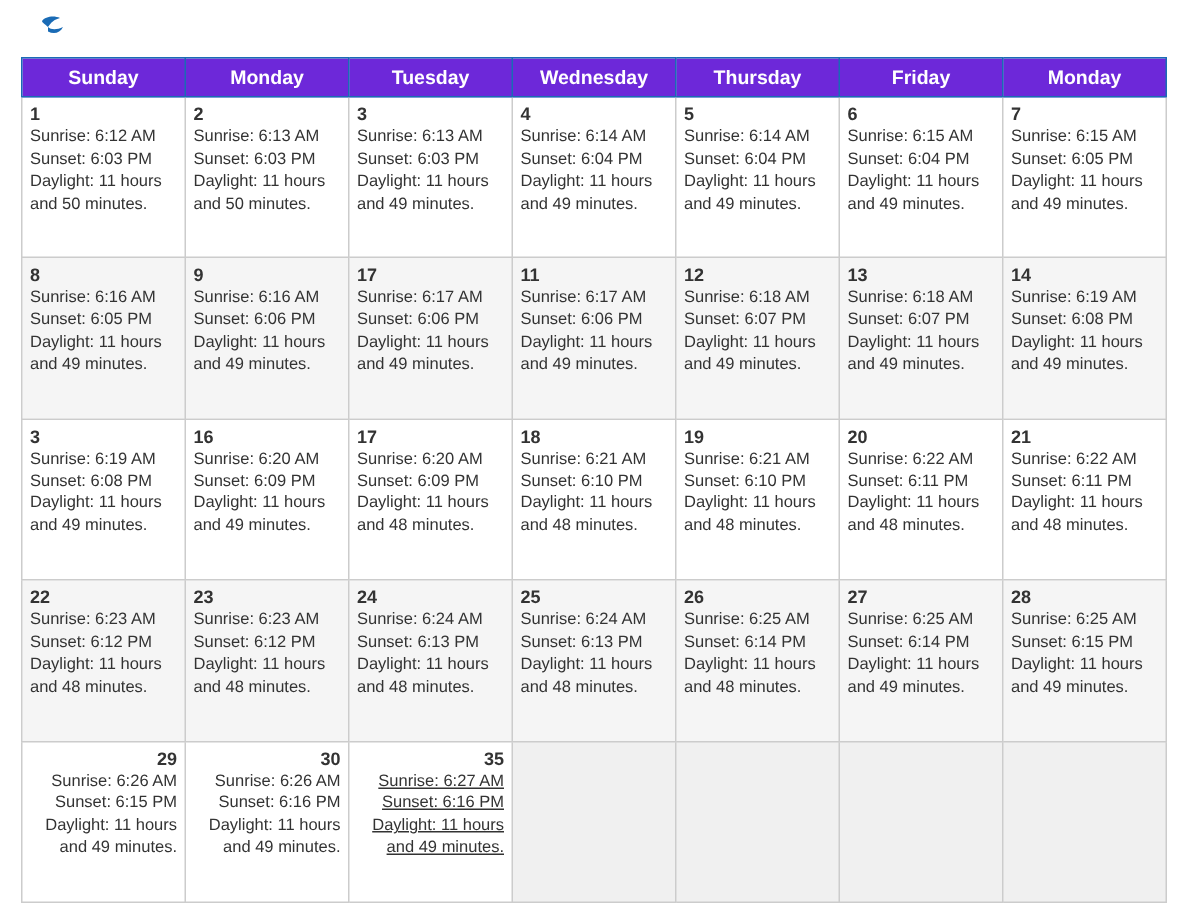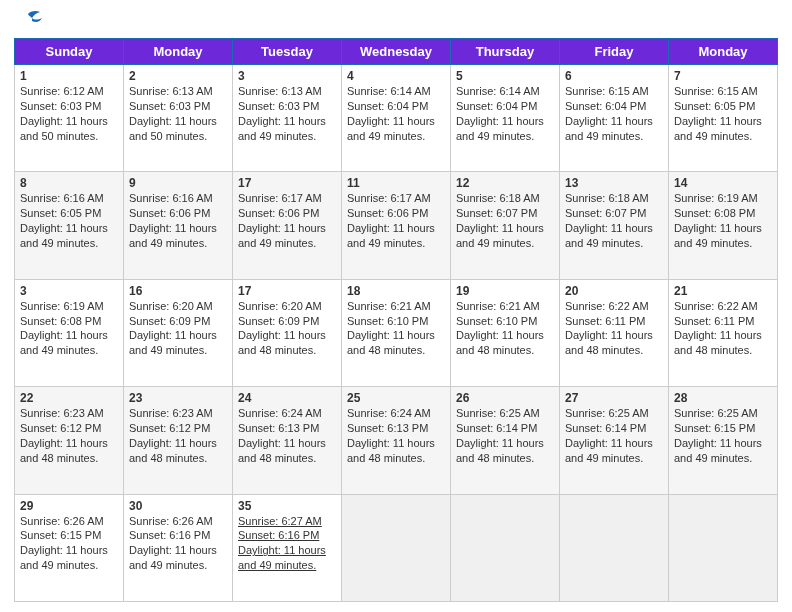--- a/index.html
+++ b/index.html
@@ -83,20 +83,21 @@
     .day-info {
       font-size: 11px;
       line-height: 1.35;
       color: #333;
     }
     .calendar tbody tr td {
       height: 88px;
     }
     .last-row td {
       height: 70px;
+      text-align: right;
     }
   </style>
 </head>
 <body>
 
 <div class="page">
   <div class="header">
     <div class="logo">
       <div class="logo-row">
         <svg width="30" height="22" viewBox="0 0 30 22">

